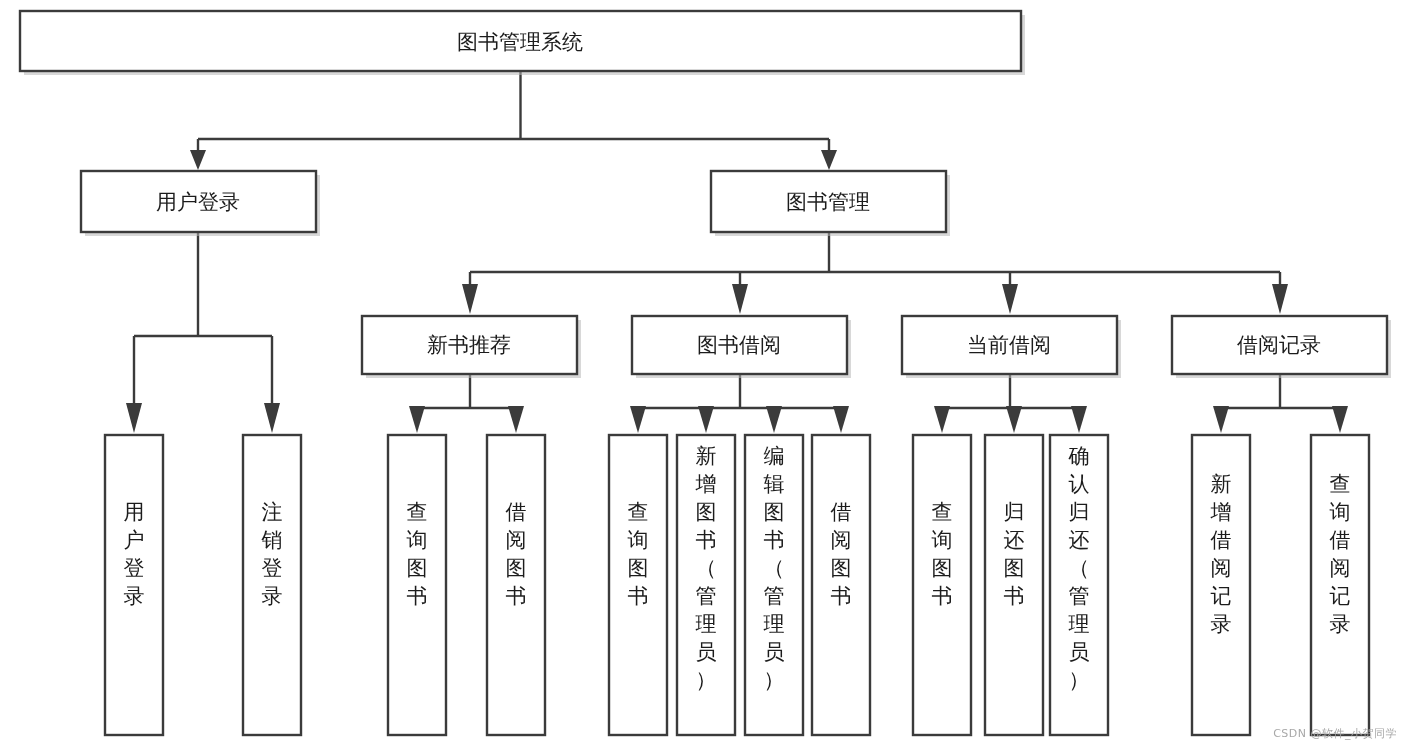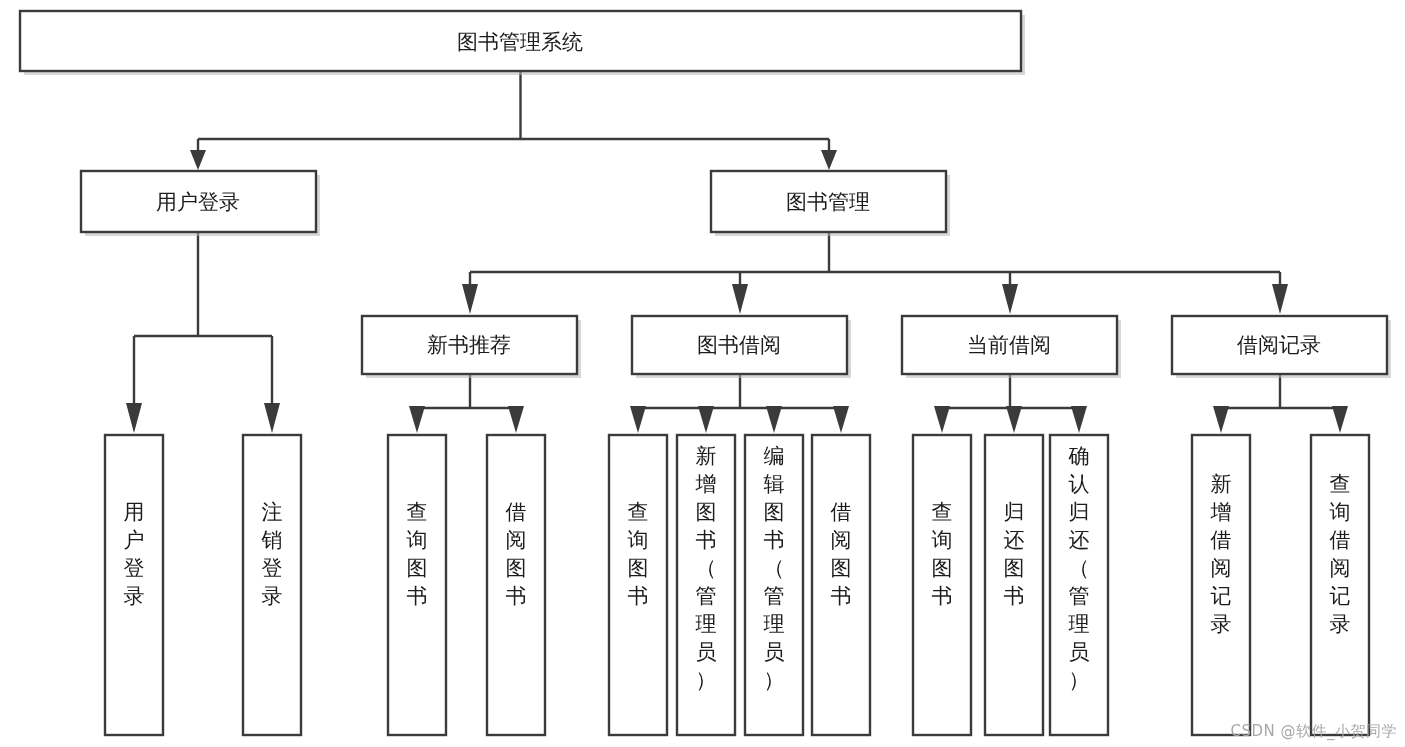--- a/index.html
+++ b/index.html
@@ -56,21 +56,21 @@
     font-family: "DejaVu Sans", "Liberation Sans", sans-serif;
     fill: #1c1c1c;
     font-size: 21px;
     text-anchor: middle;
   }
   .watermark {
     position: absolute;
     right: 8px;
     bottom: 6px;
     font-family: "DejaVu Sans", "Liberation Sans", sans-serif;
-    font-size: 15px;
+    font-size: 11px;
     color: #a8a8a8;
     letter-spacing: 0.5px;
     white-space: nowrap;
     user-select: none;
   }
 </style>
 </head>
 <body>
 
 <div id="diagram-root">

